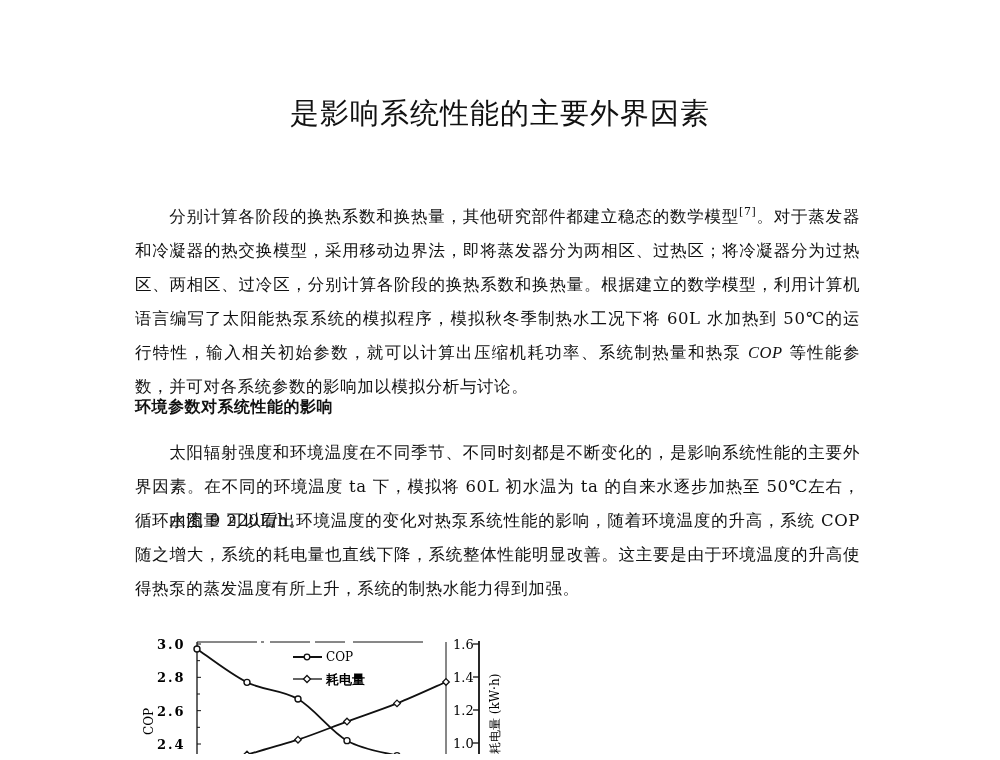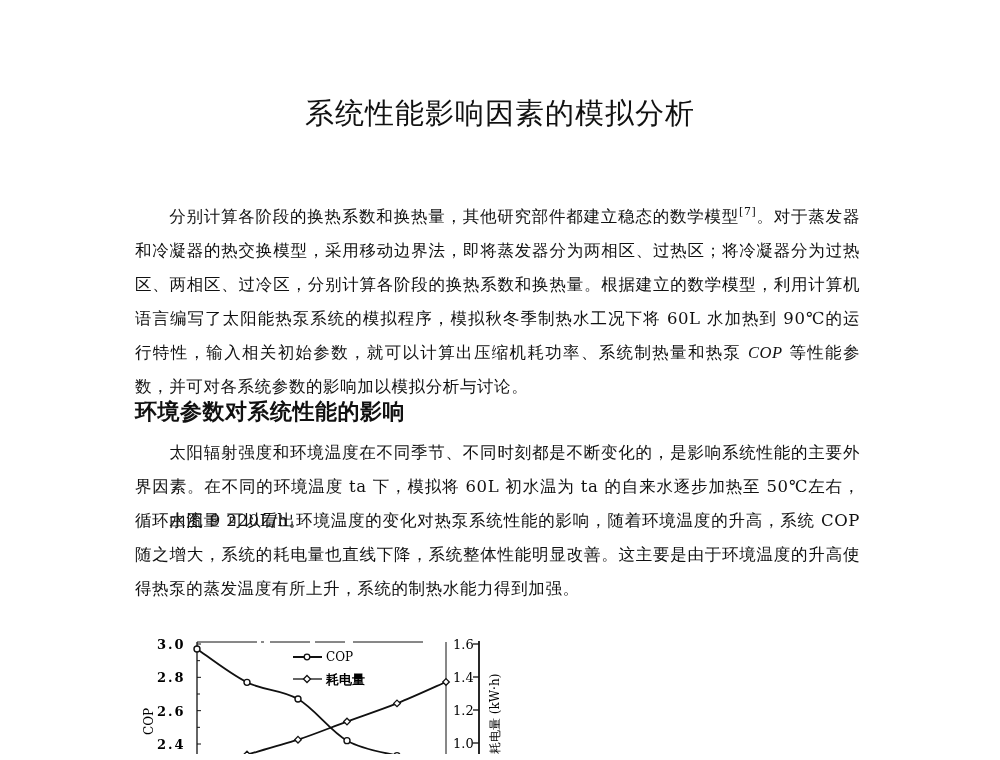--- a/index.html
+++ b/index.html
@@ -6,34 +6,34 @@
   body { width: 1000px; height: 760px; overflow: hidden; position: relative;
          font-family: "DejaVu Serif", "Liberation Serif", serif; color: #111; }
   .title { position: absolute; left: 0; width: 1000px; top: 94px; text-align: center;
            font-family: "DejaVu Sans", "Liberation Sans", sans-serif; font-size: 29px;
            letter-spacing: 1px; font-weight: normal; }
   .para { position: absolute; left: 135px; width: 725px; font-size: 16.5px; line-height: 34px;
           text-align: justify; text-align-last: left; letter-spacing: 0.6px; }
   .para .indent { display: inline-block; width: 34px; }
   .para i { font-family: "Liberation Serif", serif; font-style: italic; }
   .para sup { font-size: 11px; vertical-align: 7px; line-height: 0; }
-  .heading { position: absolute; left: 135px; top: 397px; font-size: 22px; font-weight: bold;
+  .heading { position: absolute; left: 135px; top: 397px; font-size: 16px; font-weight: bold;
              font-family: "DejaVu Sans", "Liberation Sans", sans-serif; letter-spacing: 0.5px; }
   #p1 { top: 200px; }
   #p2 { top: 436px; }
   #p3 { top: 504px; }
   .chart-wrap { position: absolute; left: 130px; top: 630px; width: 400px; height: 124px; overflow: hidden; }
   svg text { font-family: "DejaVu Serif", "Liberation Serif", serif; }
 </style>
 </head>
 <body>
 
-<div class="title">系统性能影响因素的模拟分析</div>
+<div class="title">是影响系统性能的主要外界因素</div>
 
-<div class="para" id="p1"><span class="indent"></span><span>分别计算各阶段的换热系数和换热量，其他研究部件都建立稳态的数学模型</span><sup>[7]</sup><span>。对于蒸发器和冷凝器的热交换模型，采用移动边界法，即将蒸发器分为两相区、过热区；将冷凝器分为过热区、两相区、过冷区，分别计算各阶段的换热系数和换热量。根据建立的数学模型，利用计算机语言编写了太阳能热泵系统的模拟程序，模拟秋冬季制热水工况下将 60L 水加热到 90℃的运行特性，输入相关初始参数，就可以计算出压缩机耗功率、系统制热量和热泵 </span><i>COP</i><span> 等性能参数，并可对各系统参数的影响加以模拟分析与讨论。</span></div>
+<div class="para" id="p1"><span class="indent"></span><span>分别计算各阶段的换热系数和换热量，其他研究部件都建立稳态的数学模型</span><sup>[7]</sup><span>。对于蒸发器和冷凝器的热交换模型，采用移动边界法，即将蒸发器分为两相区、过热区；将冷凝器分为过热区、两相区、过冷区，分别计算各阶段的换热系数和换热量。根据建立的数学模型，利用计算机语言编写了太阳能热泵系统的模拟程序，模拟秋冬季制热水工况下将 60L 水加热到 50℃的运行特性，输入相关初始参数，就可以计算出压缩机耗功率、系统制热量和热泵 </span><i>COP</i><span> 等性能参数，并可对各系统参数的影响加以模拟分析与讨论。</span></div>
 
 <div class="heading">环境参数对系统性能的影响</div>
 
 <div class="para" id="p2"><span class="indent"></span><span>太阳辐射强度和环境温度在不同季节、不同时刻都是不断变化的，是影响系统性能的主要外界因素。在不同的环境温度 ta 下，模拟将 60L 初水温为 ta 的自来水逐步加热至 50℃左右，循环水流量 220L/h。</span></div>
 
 <div class="para" id="p3"><span class="indent"></span><span>由图 9 可以看出环境温度的变化对热泵系统性能的影响，随着环境温度的升高，系统 COP 随之增大，系统的耗电量也直线下降，系统整体性能明显改善。这主要是由于环境温度的升高使得热泵的蒸发温度有所上升，系统的制热水能力得到加强。</span></div>
 
 <div class="chart-wrap">
   <svg id="chart" width="400" height="124" viewBox="130 636 400 124" xmlns="http://www.w3.org/2000/svg">
 

